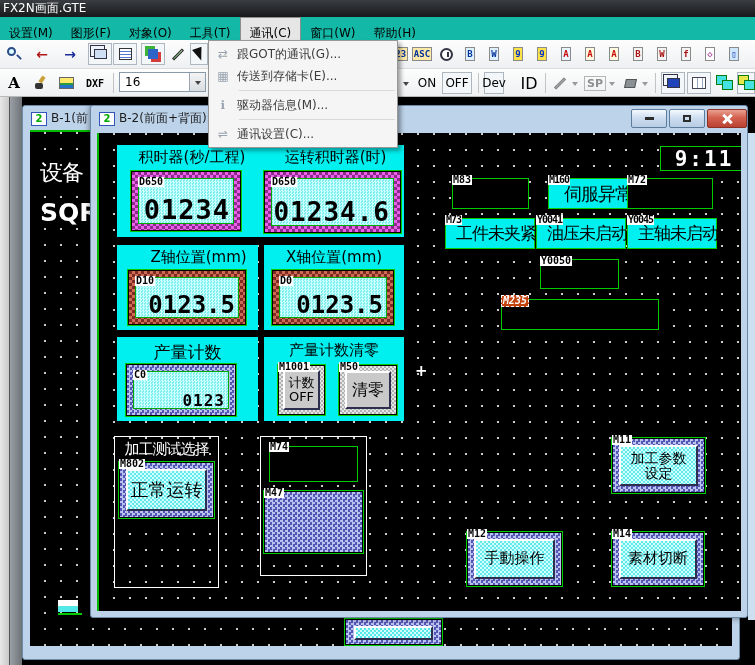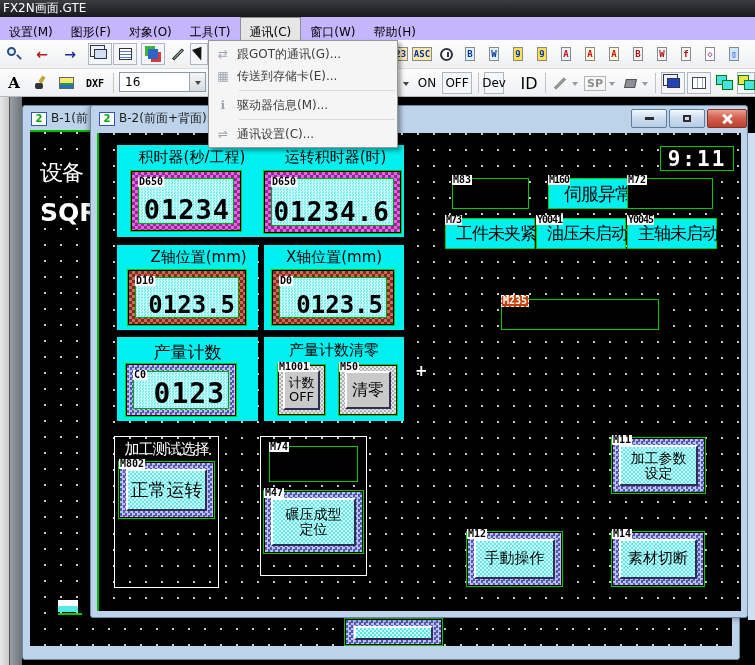--- a/index.html
+++ b/index.html
@@ -4,22 +4,22 @@
 <style>
   * { margin:0; padding:0; box-sizing:border-box; }
   html,body { width:755px; height:665px; overflow:hidden; }
   body { position:relative; background:#000; font-family:"DejaVu Sans","Liberation Sans",sans-serif; }
   .abs { position:absolute; }
 
   
   .titlebar { left:0; top:0; width:755px; height:17px;
     background:linear-gradient(#3a3d41,#17181a); color:#fff; font-size:12px;
     display:flex; align-items:center; padding-left:3px; }
-  .menubar { left:0; top:17px; width:755px; height:37px; background:#c4b5fd;
-    border-bottom:6px solid #a21caf; display:flex; align-items:stretch; font-size:12px; color:#000; }
+  .menubar { left:0; top:17px; width:755px; height:37px; background:#14b8a6;
+    border-bottom:4px solid #a21caf; display:flex; align-items:stretch; font-size:12px; color:#000; }
   .menu-item { display:flex; align-items:center; padding:0 9px; }
   .menu-item.open { background:#e6e6e6; border:1px solid #8e8e8e; }
   .tb { left:0; width:755px; background:linear-gradient(#fdfdfd,#eef0f2); }
   .tb1 { top:40px; height:29px; border-bottom:1px solid #dcdcdc; }
   .tb2 { top:69px; height:28px; border-bottom:1px solid #b9b9b9; }
   .tbtn { position:absolute; top:3px; width:24px; height:22px; display:flex; align-items:center;
     justify-content:center; border:1px solid transparent; font-size:11px; }
   .tbtn.framed { border:1px solid #aeb6bf; background:#f4f7fa; }
   .tsep { position:absolute; top:4px; width:1px; height:20px; background:#c3c3c3; }
   .obj-ic { font:bold 9px "DejaVu Sans Mono",monospace; color:#003399;
@@ -92,21 +92,21 @@
   .glyph-x { position:relative; width:10px; height:10px; }
   .glyph-x:before,.glyph-x:after { content:""; position:absolute; left:4px; top:-1px; width:3px; height:12px; background:#fff; }
   .glyph-x:before { transform:rotate(45deg); } .glyph-x:after { transform:rotate(-45deg); }
   .rstrip { left:748px; top:133px; width:7px; height:487px; background:#cde0f2; z-index:60; }
 
   
   .cyanp { background:#00f0f0; color:#000; }
   .ph { position:absolute; text-align:center; white-space:nowrap; }
   .tag { position:absolute; background:#fff; color:#000; font:bold 10px "DejaVu Sans Mono",monospace;
     line-height:10px; padding:0 1px; z-index:5; white-space:nowrap; }
-  .tag.sel { background:#c2410c; color:#fff; border:1px dashed #fff; }
+  .tag.sel { background:#c2410c; color:#fff; border:1px dashed #fff;font-style:italic; }
   .ck-mag { background:repeating-conic-gradient(#ee5fee 0% 25%,#8a2d8a 0% 50%); background-size:6px 6px; }
   .ck-red { background:repeating-conic-gradient(#cf6a55 0% 25%,#7c2a22 0% 50%); background-size:6px 6px; }
   .ck-blue { background:repeating-conic-gradient(#b9c1ef 0% 25%,#5356b5 0% 50%); background-size:5px 5px; }
   .ck-gray { background:repeating-conic-gradient(#e6e6e6 0% 25%,#b0b0b0 0% 50%); background-size:4px 4px; }
   .disp { position:absolute; border:1px solid #000; outline:1px solid #00cc00; }
   .disp-face { position:absolute; inset:6px; border:1px solid #00aa00; background:#aef7f7;
     background-image:repeating-conic-gradient(#ccffff 0% 25%,#7ceeee 0% 50%); background-size:3px 3px; }
   .digits { position:absolute; right:3px; bottom:-2px; font-family:"DejaVu Sans Mono",monospace;
     font-weight:bold; color:#000; letter-spacing:1px; }
   .btn { position:absolute; border:1px solid #000; outline:1px solid #00cc00; }
@@ -333,21 +333,21 @@
       <span class="glyph-rest"></span>
     </div>
   <div class="winbtn close" style="left:616px;width:40px">
       <span class="glyph-x"></span>
     </div>
 </div>
 <div class="abs rstrip"></div>
 
 <div class="abs canvas b2-canvas" style="z-index:55">
 
-  <div class="clockbox" style="left:561px;top:13px;width:74px;height:25px">
+  <div class="clockbox" style="left:561px;top:13px;width:88px;height:25px">
     <span>9:11</span>
   </div>
 
   <div class="abs cyanp" style="left:18px;top:12px;width:287px;height:92px">
     <div class="ph" style="left:0;top:3px;width:150px;font-size:15px">积时器(秒/工程)</div>
     <div class="ph" style="left:150px;top:3px;width:137px;font-size:15px">运转积时器(时)</div>
     <div class="disp ck-mag" style="left:14px;top:26px;width:110px;height:60px">
       <span class="tag" style="left:6px;top:5px">D650</span>
       <div class="disp-face">
         <span class="digits" style="font-size:27px">01234</span>
@@ -379,21 +379,21 @@
         <span class="digits" style="font-size:24px;letter-spacing:0">0123.5</span>
       </div>
     </div>
   </div>
 
   <div class="abs cyanp" style="left:18px;top:204px;width:141px;height:84px">
     <div class="ph" style="left:0;top:4px;width:141px;font-size:17px">产量计数</div>
     <div class="disp ck-blue" style="left:9px;top:27px;width:110px;height:52px">
       <span class="tag" style="left:6px;top:5px">C0</span>
       <div class="disp-face">
-        <span class="digits" style="font-size:28px">0123</span>
+        <span class="digits" style="font-size:16px">0123</span>
       </div>
     </div>
   </div>
 
   <div class="abs cyanp" style="left:165px;top:204px;width:140px;height:84px">
     <div class="ph" style="left:0;top:4px;width:140px;font-size:15px">产量计数清零</div>
     <div class="btn ck-gray" style="left:14px;top:28px;width:47px;height:50px">
       <span class="tag" style="left:-1px;top:-4px">M1001</span>
       <div class="btn-face gray" style="inset:4px;font-size:13px">
         <span>计数</span>
@@ -423,44 +423,43 @@
     <span>工件未夹紧</span>
   </div>
   <div class="abox lit" style="left:437px;top:85px;width:90px;height:31px;font-size:17px">
     <span class="tag" style="left:-1px;top:-4px">Y0041</span>
     <span>油压未启动</span>
   </div>
   <div class="abox lit" style="left:528px;top:85px;width:90px;height:31px;font-size:17px">
     <span class="tag" style="left:-1px;top:-4px">Y0045</span>
     <span>主轴未启动</span>
   </div>
+  <div class="abox dark" style="left:441px;top:126px;width:79px;height:30px">
+    <span class="tag" style="left:-1px;top:-4px">Y0050</span>
+  </div>
   <div class="abox dark" style="left:402px;top:166px;width:158px;height:31px">
     <span class="tag sel" style="left:-1px;top:-5px">M235</span>
   </div>
 
   <div class="wgroup" style="left:15px;top:303px;width:105px;height:152px">
     <div class="ph white-txt" style="left:0;top:3px;width:103px;font-size:15px;letter-spacing:-1px">加工测试选择</div>
     <div class="btn ck-blue" style="left:4px;top:25px;width:95px;height:56px">
       <span class="tag" style="left:-1px;top:-4px">M802</span>
       <div class="btn-face" style="font-size:18px">
         <span>正常运转</span>
       </div>
     </div>
   </div>
 
   <div class="wgroup" style="left:161px;top:303px;width:107px;height:140px">
     <div class="abox dark" style="left:8px;top:9px;width:89px;height:36px;border-color:#00cc00">
       <span class="tag" style="left:-1px;top:-5px">M74</span>
     </div>
     <div class="btn ck-blue" style="left:3px;top:54px;width:99px;height:62px">
       <span class="tag" style="left:-1px;top:-4px">M47</span>
-      <div class="btn-face" style="font-size:14px">
-        <span>碾压成型</span>
-        <span>定位</span>
-      </div>
     </div>
   </div>
 
   <div class="btn ck-blue" style="left:513px;top:305px;width:93px;height:55px">
     <span class="tag" style="left:-1px;top:-4px">M11</span>
     <div class="btn-face" style="font-size:14px">
       <span>加工参数</span>
       <span>设定</span>
     </div>
   </div>

